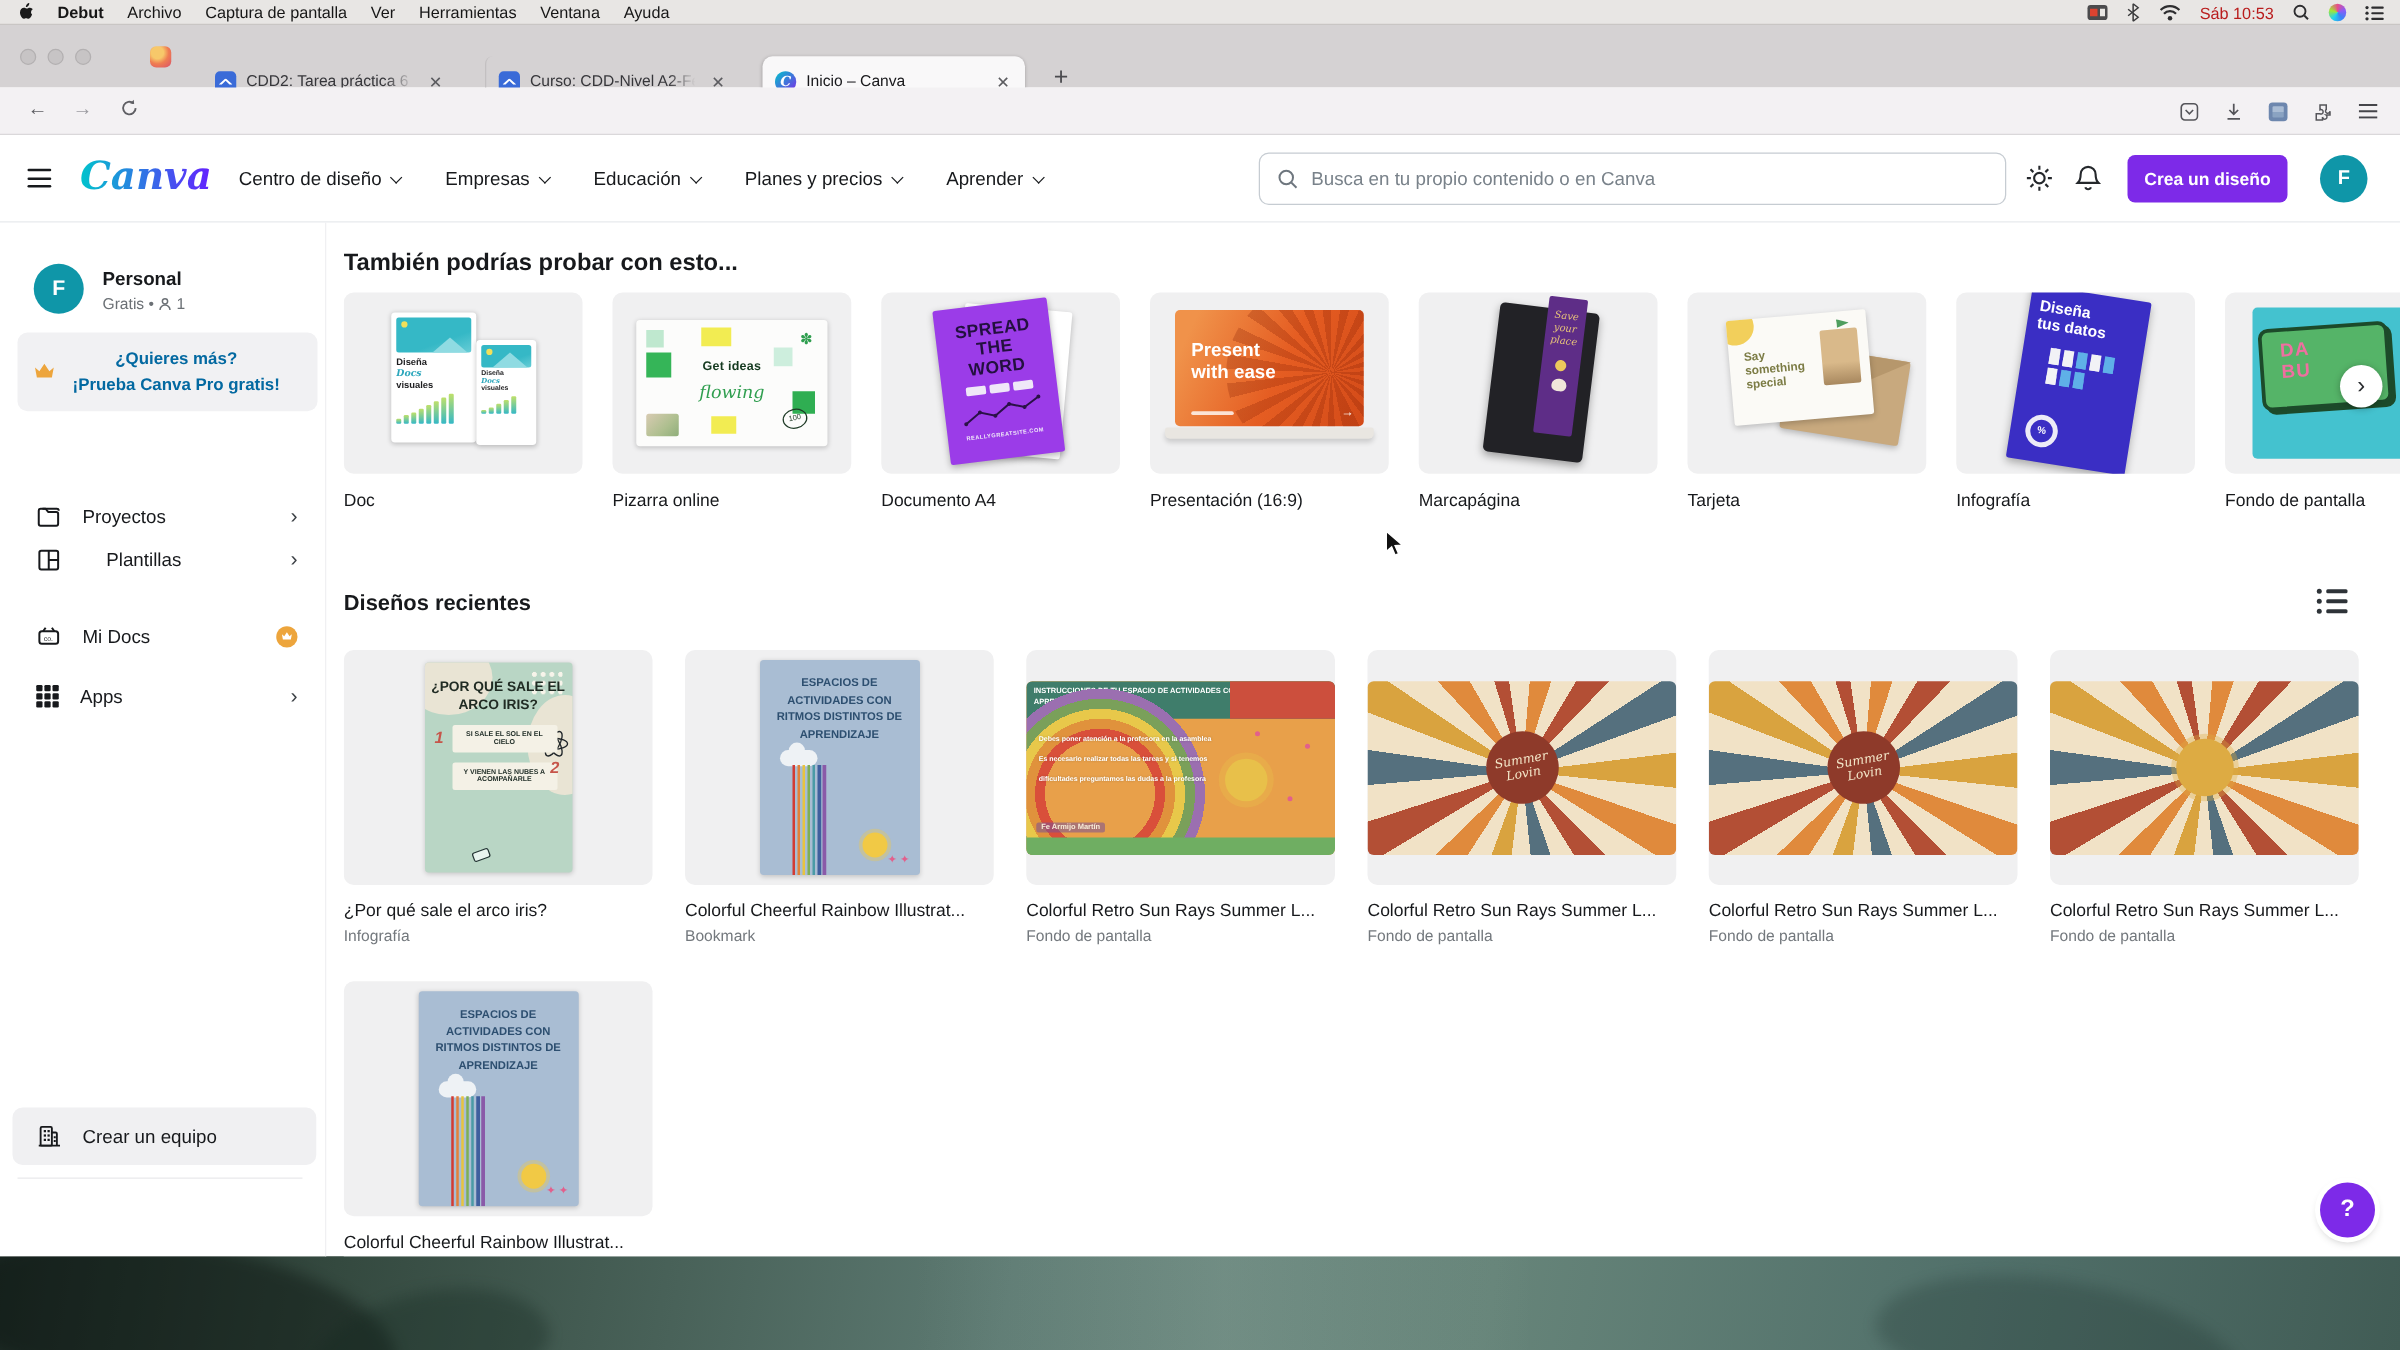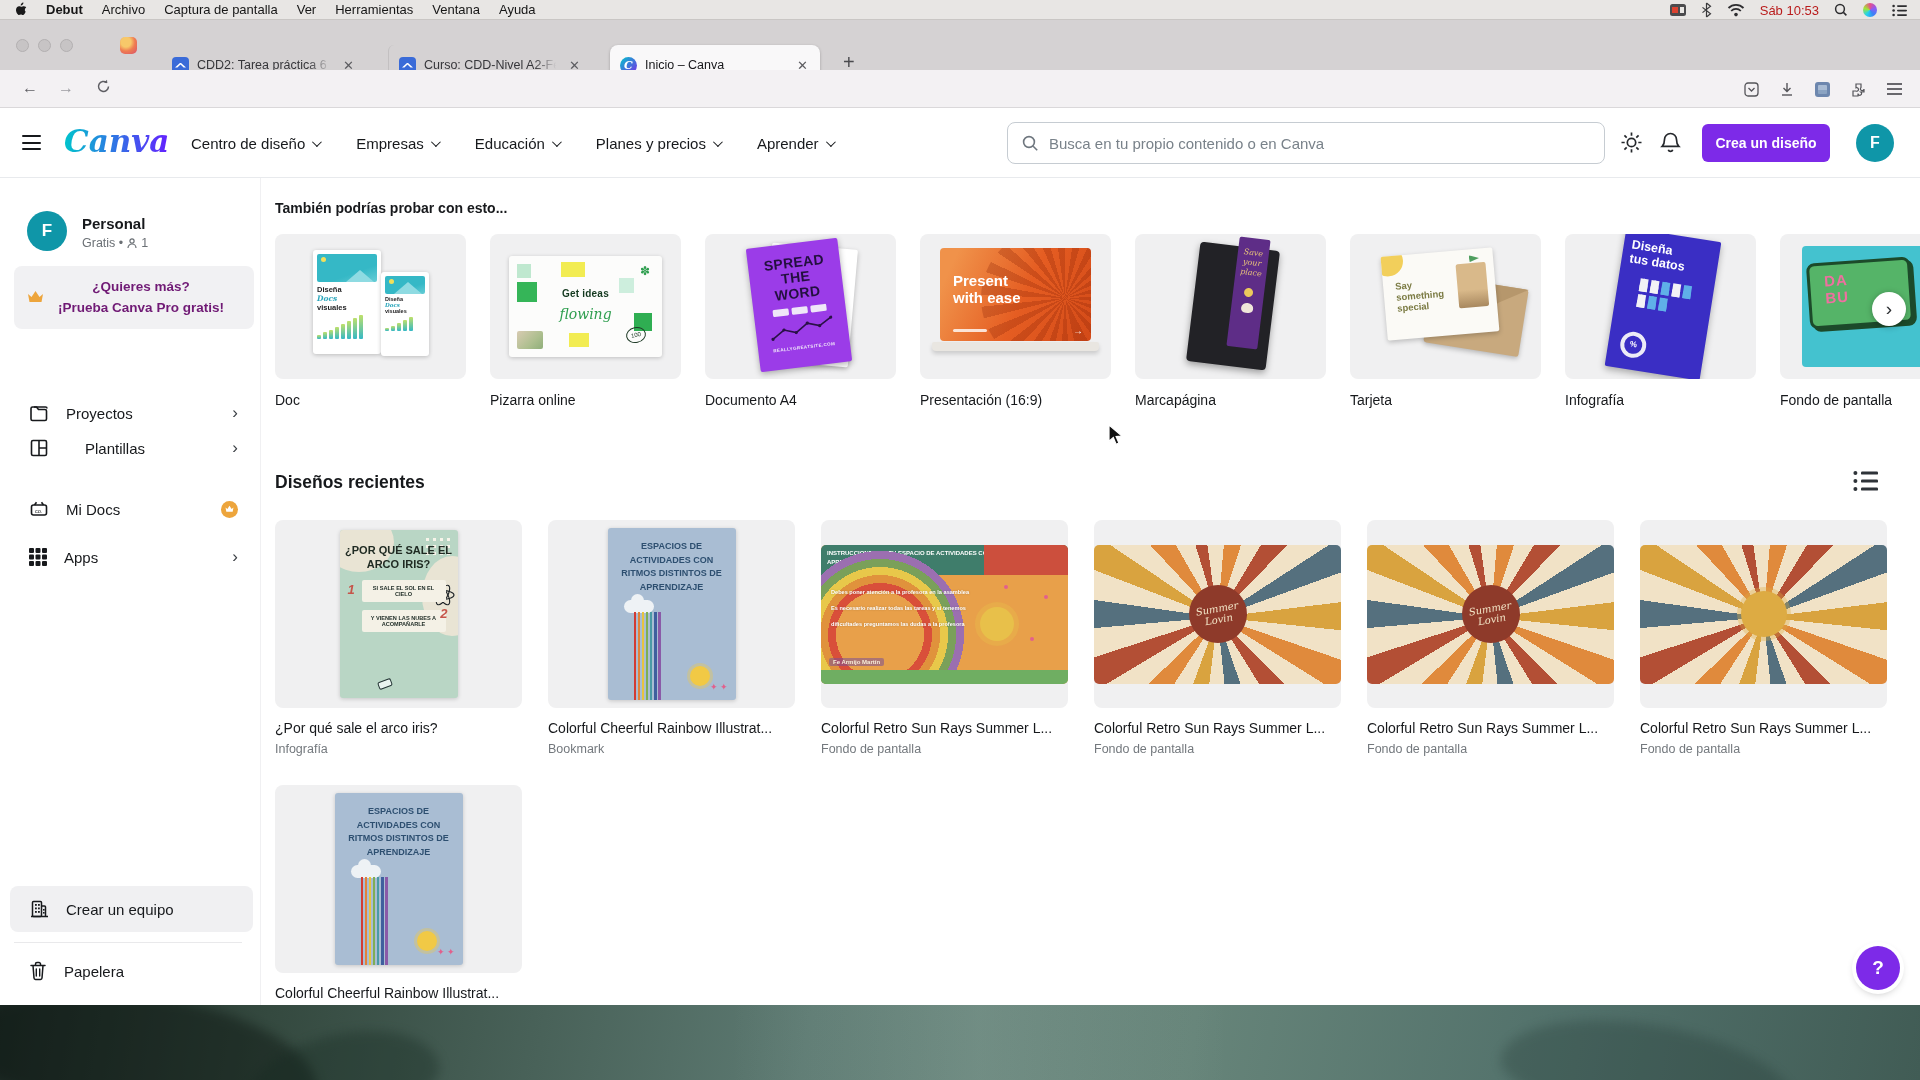--- a/index.html
+++ b/index.html
@@ -82,36 +82,36 @@
 
   
   .sidebar { position:absolute; top:178px; left:0; width:261px; height:827px; background:#fff;
     border-right:1px solid #f0f0f2; z-index:20; }
   .ws-avatar { position:absolute; left:27px; top:33px; width:40px; height:40px; font-size:17px; }
   .ws-name { position:absolute; left:82px; top:37px; font-size:15px; font-weight:bold; color:#17191c; }
   .ws-meta { position:absolute; left:82px; top:58px; font-size:12.5px; color:#6b7075; display:flex; align-items:center; gap:4px; }
   .promo { position:absolute; left:14px; top:88px; width:240px; height:63px; background:#f1f1f3; border-radius:8px;
     display:flex; align-items:center; }
   .promo .crown { position:absolute; left:13px; top:24px; }
-  .promo .ptxt { width:100%; text-align:center; font-size:13.5px; font-weight:600; color:#701a75; line-height:1.55; padding-left:14px; }
+  .promo .ptxt { width:100%; text-align:center; font-size:13.5px; font-weight:600; color:#0369a1; line-height:1.55; padding-left:14px; }
   .snav-item { position:absolute; left:8px; width:248px; height:40px; border-radius:8px; display:flex; align-items:center;
     padding-left:20px; gap:16px; font-size:15px; color:#17191c; }
   .snav-item.active { background:#e3e3e5; }
   .snav-item .spacer { flex:1; }
   .snav-item .arrow { font-size:17px; color:#3c4146; margin-right:18px; }
   .crown-badge { width:17px; height:17px; border-radius:50%; background:#eda53c; margin-right:18px;
     display:flex; align-items:center; justify-content:center; }
   .sb-bottom-item { position:absolute; left:10px; width:243px; height:46px; border-radius:8px; display:flex;
     align-items:center; padding-left:18px; gap:16px; font-size:15px; color:#17191c; }
   .sb-bottom-item.hl { background:#f0f0f2; }
   .sb-divider { position:absolute; left:14px; top:764px; width:228px; height:1px; background:#e9e9eb; }
 
   
   .content { position:absolute; left:275px; top:178px; width:1645px; height:827px; overflow:hidden; background:#fff; z-index:10; }
-  .sec-title { position:absolute; left:0; font-size:14px; font-weight:bold; color:#17191c; }
+  .sec-title { position:absolute; left:0; font-size:19px; font-weight:bold; color:#17191c; }
   .tpl-row { position:absolute; left:0; top:56px; display:flex; gap:24px; width:1700px; }
   .tpl-card { width:191px; flex:none; }
   .thumb { width:191px; height:145px; background:#f0f0f1; border-radius:8px; position:relative; overflow:hidden; }
   .tpl-label { margin-top:13px; font-size:14px; color:#17191c; white-space:nowrap; }
   .next-btn { position:absolute; left:1597px; top:114px; width:34px; height:34px; border-radius:50%; background:#fff;
     box-shadow:0 1px 6px rgba(0,0,0,.28); border:none; font-size:19px; color:#2b2e31; line-height:32px; text-align:center; z-index:5; }
   .recents-title { position:absolute; left:0; top:294px; font-size:17.5px; font-weight:bold; color:#17191c; }
   .listview { position:absolute; left:1578px; top:292px; width:26px; height:22px; }
   .grid { position:absolute; left:0; top:342px; display:grid; grid-template-columns:repeat(6,247px); column-gap:26px; row-gap:29px; }
   .r-thumb { width:247px; height:188px; background:#f0f0f1; border-radius:8px; position:relative; overflow:hidden;
@@ -533,29 +533,20 @@
               <rect x="7" y="13" width="1.8" height="1.8"></rect>
               <rect x="10" y="13" width="1.8" height="1.8"></rect>
               <rect x="15" y="11" width="1.6" height="1.6"></rect>
               <rect x="15" y="14" width="1.6" height="1.6"></rect>
             </g>
           </svg>
       </span>
       <span>Crear un equipo</span>
     </div>
     <div class="sb-divider"></div>
-    <div class="sb-bottom-item" style="top:770px;">
-      <span>
-        <svg width="20" height="22" viewBox="0 0 20 22">
-            <path d="M3 5.5h14M7.5 5.5V4a1.5 1.5 0 0 1 1.5-1.5h2A1.5 1.5 0 0 1 12.5 4v1.5M5 5.5l1 12.5a1.5 1.5 0 0 0 1.5 1.4h5a1.5 1.5 0 0 0 1.5-1.4l1-12.5" fill="none" stroke="#17191c" stroke-width="1.5" stroke-linecap="round"></path>
-            <path d="M8.3 9v7M11.7 9v7" stroke="#17191c" stroke-width="1.4" stroke-linecap="round"></path>
-          </svg>
-      </span>
-      <span>Papelera</span>
-    </div>
   </aside>
 
   <main class="content">
     <h2 class="sec-title" style="top:22px;">También podrías probar con esto...</h2>
 
     <div class="tpl-row">
 
       <div class="tpl-card">
         <div class="thumb">
           <div class="mini-doc" style="left:38px; top:16px; width:68px; height:104px;">

